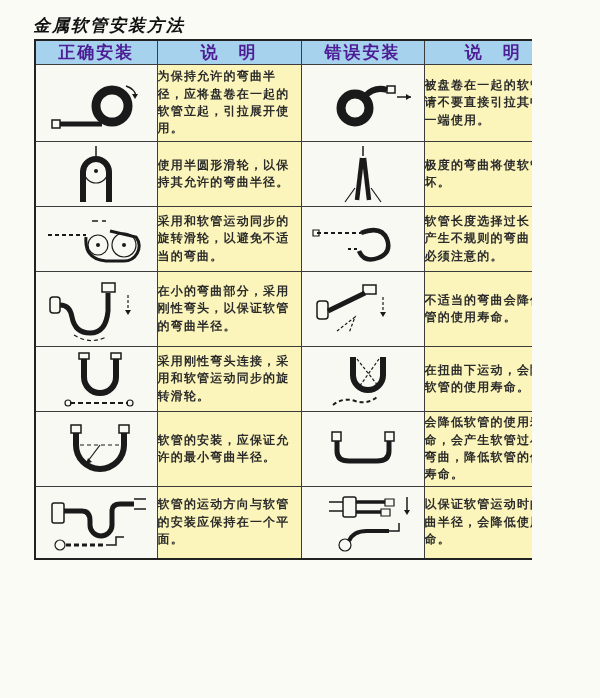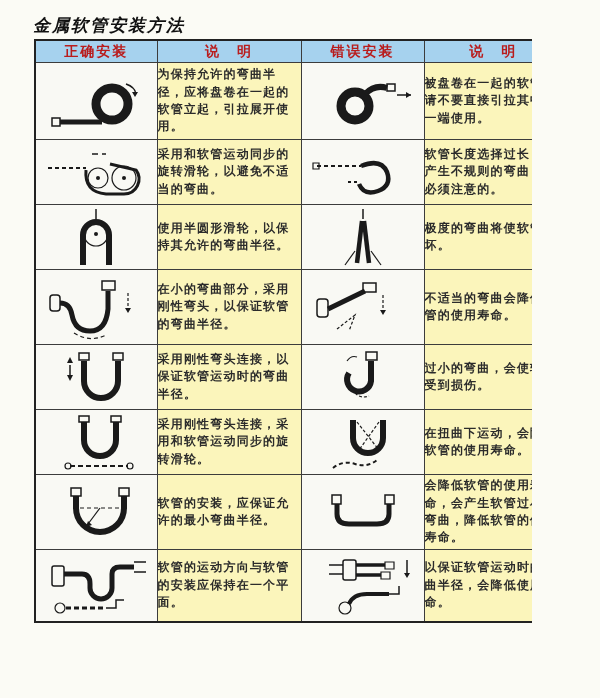--- a/index.html
+++ b/index.html
@@ -24,21 +24,21 @@
     background:#fff;
   }
   table.main td,table.main th{
     border:1px solid #3c3c3c;
     padding:0;vertical-align:middle;
     overflow:hidden;
   }
   th.hdr{
     background:#a6d2ee;
     height:21px;
-    font-size:14px;font-weight:700;color:#b91c1c;
+    font-size:17px;font-weight:700;color:#4c1d95;
     text-align:center;letter-spacing:2px;
   }
   td.img{
     background:#f9f9f4;
     text-align:center;vertical-align:middle;
   }
   td.desc{
     background:#fbf5bb;
     font-size:12px;font-weight:700;color:#2b2b2b;
     line-height:1.45;letter-spacing:1.2px;
@@ -89,20 +89,42 @@
           <path class="st" d="M90 27 h14" stroke-width="1.5"></path>
           <path d="M104 27 l-5 -3 0 6 z" fill="#1a1a1a"></path>
         </svg>
       </td>
       <td class="desc">被盘卷在一起的软管，请不要直接引拉其中的一端使用。</td>
     </tr>
 
     <tr style="height:65px">
       <td class="img">
         <svg class="illus" width="112" height="60" viewBox="0 0 112 60">
+          <path class="st" d="M56 2 V12" stroke-width="1.5"></path>
+          <circle class="st" cx="56" cy="27" r="12" stroke-width="1.2"></circle>
+          <circle cx="56" cy="27" r="2" fill="#1a1a1a"></circle>
+          <path class="st" d="M43 58 V28 A13 13 0 0 1 69 28 V58" stroke-width="6"></path>
+        </svg>
+      </td>
+      <td class="desc">使用半圆形滑轮，以保持其允许的弯曲半径。</td>
+      <td class="img">
+        <svg class="illus" width="112" height="60" viewBox="0 0 112 60">
+          <path class="st" d="M56 2 V12" stroke-width="1.5"></path>
+          <path class="st" d="M50 56 L55 14" stroke-width="4.5"></path>
+          <path class="st" d="M62 56 L57 14" stroke-width="4.5"></path>
+          <path class="st" d="M38 58 L48 44" stroke-width="1.2"></path>
+          <path class="st" d="M74 58 L64 44" stroke-width="1.2"></path>
+        </svg>
+      </td>
+      <td class="desc">极度的弯曲将使软管损坏。</td>
+    </tr>
+
+    <tr style="height:65px">
+      <td class="img">
+        <svg class="illus" width="112" height="60" viewBox="0 0 112 60">
           <path class="st" d="M8 26 H46" stroke-width="2" stroke-dasharray="4 3"></path>
           <path class="st" d="M52 12 h6 M62 12 h4" stroke-width="1.5"></path>
           <circle class="st" cx="58" cy="36" r="10" stroke-width="1.2"></circle>
           <circle cx="58" cy="36" r="2" fill="#1a1a1a"></circle>
           <circle class="st" cx="84" cy="36" r="12" stroke-width="1.2"></circle>
           <circle cx="84" cy="36" r="2" fill="#1a1a1a"></circle>
           <path class="st" d="M46 28 Q44 50 66 52 H84 A15 15 0 0 0 96 28 L70 22" stroke-width="3"></path>
         </svg>
       </td>
       <td class="desc">采用和软管运动同步的旋转滑轮，以避免不适当的弯曲。</td>
@@ -110,42 +132,20 @@
         <svg class="illus" width="112" height="60" viewBox="0 0 112 60">
           <path class="st" d="M10 24 H54" stroke-width="2" stroke-dasharray="4 3"></path>
           <rect class="st" x="6" y="21" width="6" height="6" stroke-width="1.2"></rect>
           <path class="st" d="M54 24 q20 -8 26 6 q5 14 -9 19 q-14 5 -19 -7" stroke-width="4.5"></path>
           <path class="st" d="M50 40 h-10" stroke-width="2" stroke-dasharray="3 3"></path>
         </svg>
       </td>
       <td class="desc">软管长度选择过长，会产生不规则的弯曲，是必须注意的。</td>
     </tr>
 
-    <tr style="height:65px">
-      <td class="img">
-        <svg class="illus" width="112" height="60" viewBox="0 0 112 60">
-          <path class="st" d="M56 2 V12" stroke-width="1.5"></path>
-          <circle class="st" cx="56" cy="27" r="12" stroke-width="1.2"></circle>
-          <circle cx="56" cy="27" r="2" fill="#1a1a1a"></circle>
-          <path class="st" d="M43 58 V28 A13 13 0 0 1 69 28 V58" stroke-width="6"></path>
-        </svg>
-      </td>
-      <td class="desc">使用半圆形滑轮，以保持其允许的弯曲半径。</td>
-      <td class="img">
-        <svg class="illus" width="112" height="60" viewBox="0 0 112 60">
-          <path class="st" d="M56 2 V12" stroke-width="1.5"></path>
-          <path class="st" d="M50 56 L55 14" stroke-width="4.5"></path>
-          <path class="st" d="M62 56 L57 14" stroke-width="4.5"></path>
-          <path class="st" d="M38 58 L48 44" stroke-width="1.2"></path>
-          <path class="st" d="M74 58 L64 44" stroke-width="1.2"></path>
-        </svg>
-      </td>
-      <td class="desc">极度的弯曲将使软管损坏。</td>
-    </tr>
-
     <tr style="height:75px">
       <td class="img">
         <svg class="illus" width="112" height="68" viewBox="0 0 112 68">
           <rect class="st" x="10" y="22" width="10" height="16" rx="3" stroke-width="1.5"></rect>
           <path class="st" d="M20 30 q10 0 12 12 q3 16 18 16 q16 0 18 -22 V18" stroke-width="5"></path>
           <rect class="st" x="62" y="8" width="13" height="9" stroke-width="1.5"></rect>
           <path class="st" d="M88 20 V36" stroke-width="1.2" stroke-dasharray="3 2"></path>
           <path d="M88 40 l-3 -5 6 0 z" fill="#1a1a1a"></path>
           <path class="st" d="M34 60 q16 10 32 2" stroke-width="1.2" stroke-dasharray="4 3"></path>
         </svg>
@@ -157,42 +157,20 @@
           <path class="st" d="M21 36 L58 18" stroke-width="5"></path>
           <rect class="st" x="56" y="10" width="13" height="9" stroke-width="1.5"></rect>
           <path class="st" d="M76 22 V38" stroke-width="1.2" stroke-dasharray="3 2"></path>
           <path d="M76 42 l-3 -5 6 0 z" fill="#1a1a1a"></path>
           <path class="st" d="M30 56 L48 42 L42 58" stroke-width="1.2" stroke-dasharray="3 2"></path>
         </svg>
       </td>
       <td class="desc">不适当的弯曲会降低软管的使用寿命。</td>
     </tr>
 
-    <tr style="height:65px">
-      <td class="img">
-        <svg class="illus" width="112" height="60" viewBox="0 0 112 60">
-          <path class="st" d="M30 18 v10" stroke-width="1.5"></path>
-          <path d="M30 10 l-3 6 6 0 z" fill="#1a1a1a"></path>
-          <path d="M30 34 l-3 -6 6 0 z" fill="#1a1a1a"></path>
-          <path class="st" d="M44 14 V34 A17 17 0 0 0 78 34 V14" stroke-width="6"></path>
-          <rect class="st" x="39" y="6" width="10" height="7" stroke-width="1.5"></rect>
-          <rect class="st" x="73" y="6" width="10" height="7" stroke-width="1.5"></rect>
-        </svg>
-      </td>
-      <td class="desc">采用刚性弯头连接，以保证软管运动时的弯曲半径。</td>
-      <td class="img">
-        <svg class="illus" width="112" height="60" viewBox="0 0 112 60">
-          <path class="st" d="M64 14 V34 A12 12 0 1 1 42 26" stroke-width="6"></path>
-          <rect class="st" x="59" y="5" width="11" height="8" stroke-width="1.5"></rect>
-          <path class="st" d="M40 14 q4 -6 10 -4" stroke-width="1.2"></path>
-          <path class="st" d="M48 46 q6 6 14 3" stroke-width="1.2" stroke-dasharray="3 2"></path>
-        </svg>
-      </td>
-      <td class="desc">过小的弯曲，会使软管受到损伤。</td>
-    </tr>
 
     <tr style="height:65px">
       <td class="img">
         <svg class="illus" width="112" height="60" viewBox="0 0 112 60">
           <path class="st" d="M44 10 V28 A16 16 0 0 0 76 28 V10" stroke-width="6"></path>
           <rect class="st" x="39" y="4" width="10" height="6" stroke-width="1.5"></rect>
           <rect class="st" x="71" y="4" width="10" height="6" stroke-width="1.5"></rect>
           <path class="st" d="M30 54 H88" stroke-width="2" stroke-dasharray="5 3"></path>
           <circle class="st" cx="28" cy="54" r="3" stroke-width="1.2"></circle>
           <circle class="st" cx="90" cy="54" r="3" stroke-width="1.2"></circle>

